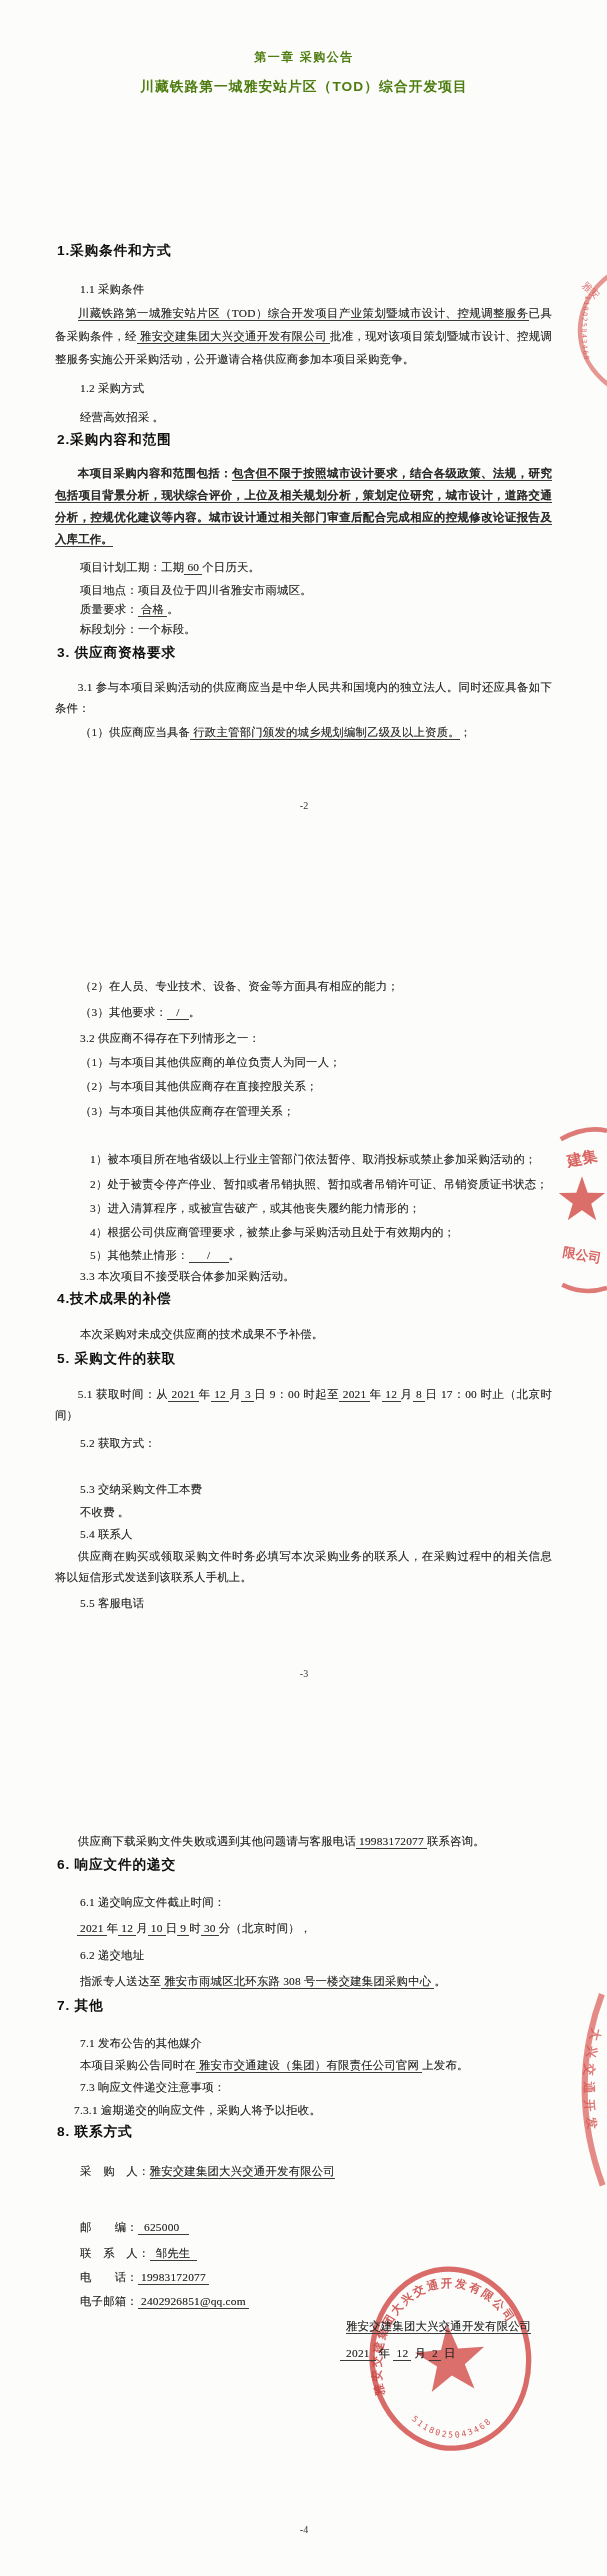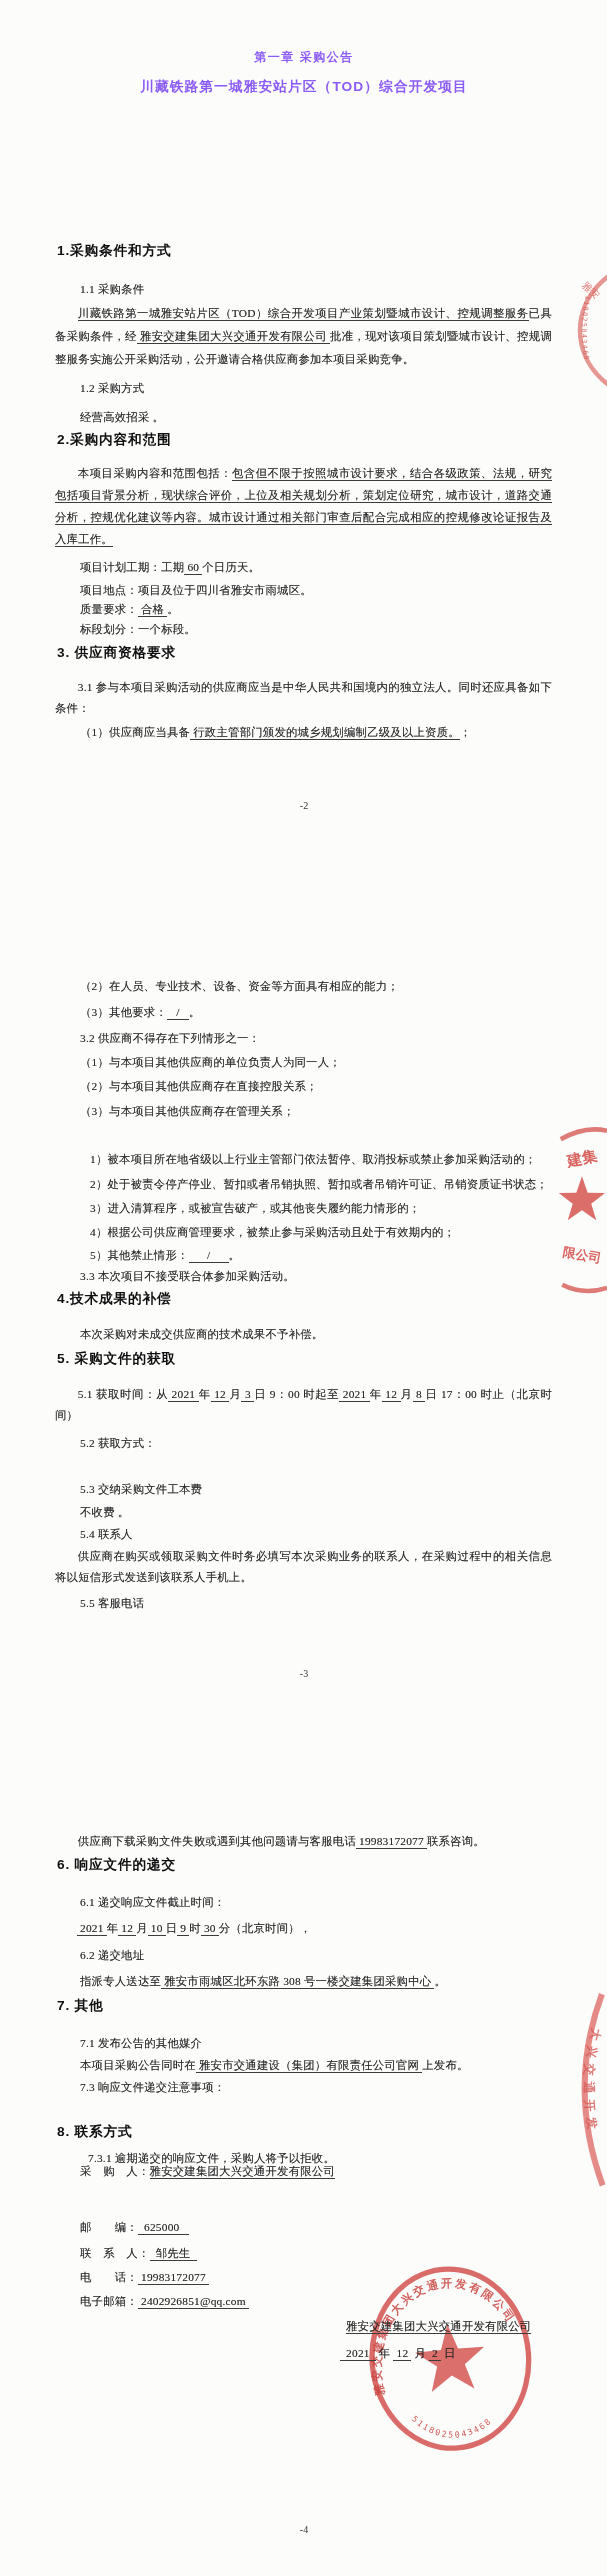--- a/index.html
+++ b/index.html
@@ -1,26 +1,26 @@
 <!DOCTYPE html>
 <html style="font-size:12px"><head>
 <meta charset="utf-8">
 <style>
   html,body{margin:0;padding:0;background:#ffffff;}
   .page{position:relative;width:608px;height:2576px;background:#fcfcfb;overflow:hidden;
         font-family:"Liberation Serif","DejaVu Serif",serif;color:#262626;}
   .abs{position:absolute;z-index:2;}
   .b{font-size:11.4px;line-height:23px;letter-spacing:0.2px;color:#2a2a2a;text-shadow:0 0 0.3px rgba(0,0,0,.4);}
   .lh28{line-height:21px;}
-  .lh29{line-height:22px;}
+  .lh29{line-height:22px;font-weight:bold;}
   .ind{text-indent:2em;}
   .jus{text-align:justify;}
   .h{font-family:"Liberation Sans","DejaVu Sans",sans-serif;font-weight:bold;font-size:13.7px;
      color:#101010;letter-spacing:0.8px;line-height:18px;}
-  .t{font-family:"Liberation Sans","DejaVu Sans",sans-serif;font-weight:bold;color:#8b5cf6;
+  .t{font-family:"Liberation Sans","DejaVu Sans",sans-serif;font-weight:bold;color:#4d7c0f;
      width:100%;left:0;text-align:center;}
   .t1{font-size:12px;letter-spacing:1.5px;}
   .t2{font-size:13.7px;letter-spacing:1.1px;}
   .u{border-bottom:0.8px solid #3c3c3c;padding-bottom:0.8px;}
   .ftr{width:100%;left:0;text-align:center;font-size:10px;color:#333;}
   .stamp{position:absolute;z-index:1;}
 </style>
 </head>
 <body>
 
@@ -80,21 +80,21 @@
   <div class="abs h" style="top:1856px;left:57px;">6. 响应文件的递交</div>
   <div class="abs b" style="top:1891px;left:80px;">6.1 递交响应文件截止时间：</div>
   <div class="abs b" style="top:1917px;left:77px;"><span class="u">&nbsp;2021&nbsp;</span><span>年</span><span class="u">&nbsp;12&nbsp;</span><span>月</span><span class="u">&nbsp;10&nbsp;</span><span>日</span><span class="u">&nbsp;9&nbsp;</span><span>时</span><span class="u">&nbsp;30&nbsp;</span><span>分（北京时间），</span></div>
   <div class="abs b" style="top:1944px;left:80px;">6.2 递交地址</div>
   <div class="abs b" style="top:1970px;left:80px;"><span>指派专人送达至</span><span class="u">&nbsp;雅安市雨城区北环东路 308 号一楼交建集团采购中心&nbsp;</span><span>。</span></div>
 
   <div class="abs h" style="top:1997px;left:57px;">7. 其他</div>
   <div class="abs b" style="top:2032px;left:80px;">7.1 发布公告的其他媒介</div>
   <div class="abs b" style="top:2054px;left:80px;"><span>本项目采购公告同时在</span><span class="u">&nbsp;雅安市交通建设（集团）有限责任公司官网&nbsp;</span><span>上发布。</span></div>
   <div class="abs b" style="top:2076px;left:80px;">7.3 响应文件递交注意事项：</div>
-  <div class="abs b" style="top:2099px;left:88px;margin-top:48px;">7.3.1 逾期递交的响应文件，采购人将予以拒收。</div>
+  <div class="abs b" style="top:2099px;left:74px;">7.3.1 逾期递交的响应文件，采购人将予以拒收。</div>
 
   <div class="abs h" style="top:2123px;left:57px;">8. 联系方式</div>
   <div class="abs b" style="top:2160px;left:80px;"><span>采　购　人：</span><span class="u">雅安交建集团大兴交通开发有限公司</span></div>
   <div class="abs b" style="top:2216px;left:80px;"><span>邮　　编：</span><span class="u">&nbsp;&nbsp;625000&nbsp;&nbsp;&nbsp;</span></div>
   <div class="abs b" style="top:2242px;left:80px;"><span>联　系　人：</span><span class="u">&nbsp;&nbsp;邹先生&nbsp;&nbsp;</span></div>
   <div class="abs b" style="top:2266px;left:80px;"><span>电　　话：</span><span class="u">&nbsp;19983172077&nbsp;</span></div>
   <div class="abs b" style="top:2290px;left:80px;"><span>电子邮箱：</span><span class="u">&nbsp;2402926851@qq.com&nbsp;</span></div>
 
   <div class="abs b" style="top:2315px;left:346px;width:213px;"><span class="u">雅安交建集团大兴交通开发有限公司</span></div>
   <div class="abs b" style="top:2342px;left:340px;"><span class="u">&nbsp;&nbsp;2021&nbsp;&nbsp;</span><span> 年 </span><span class="u">&nbsp;12&nbsp;</span><span> 月 </span><span class="u">&nbsp;2&nbsp;</span><span> 日</span></div>

